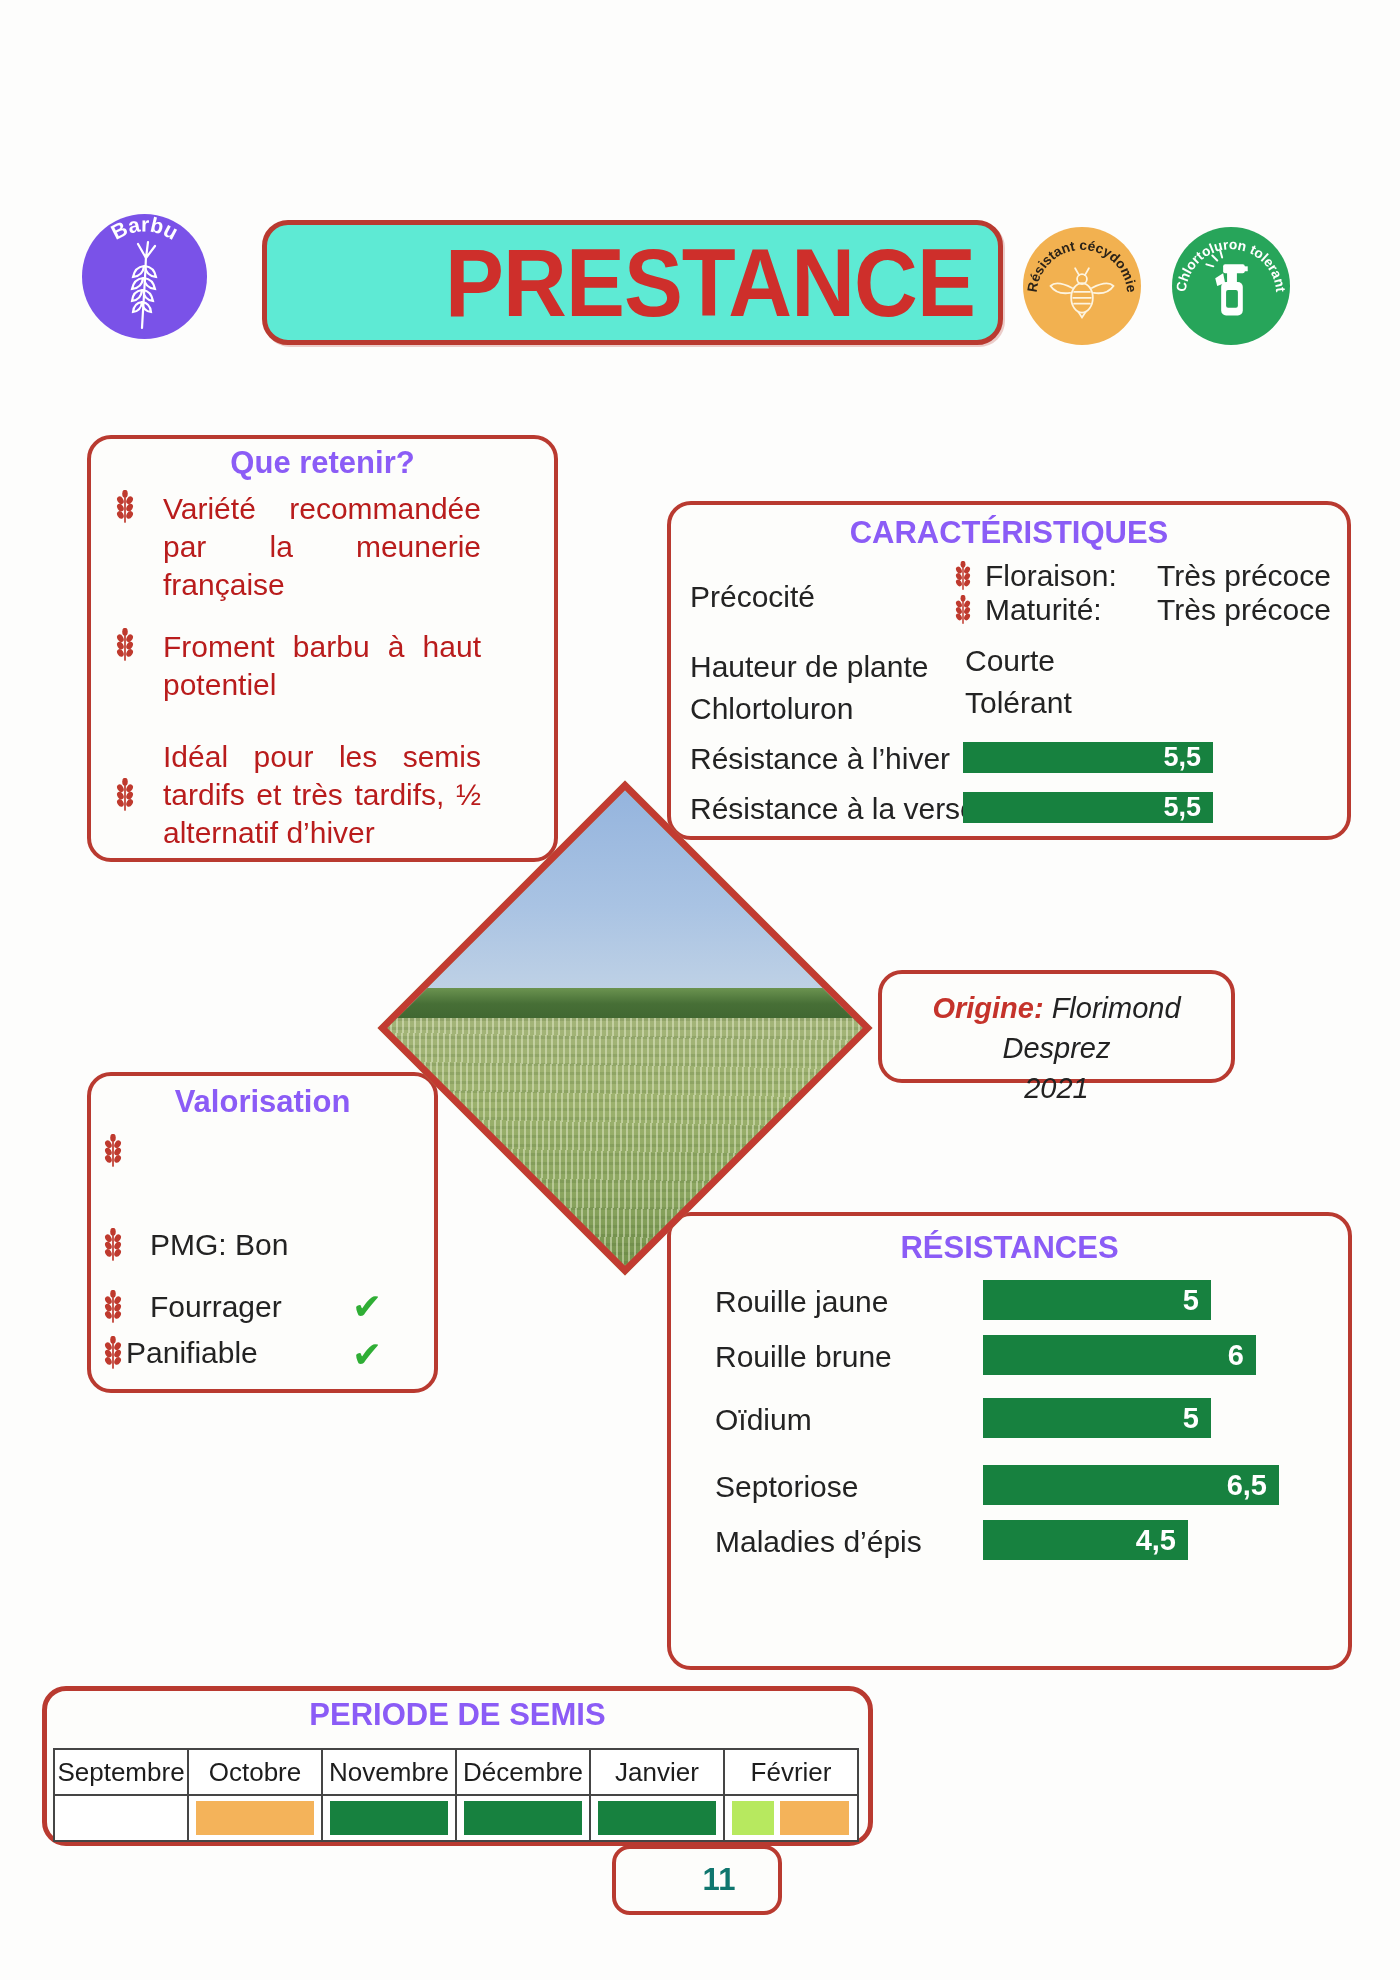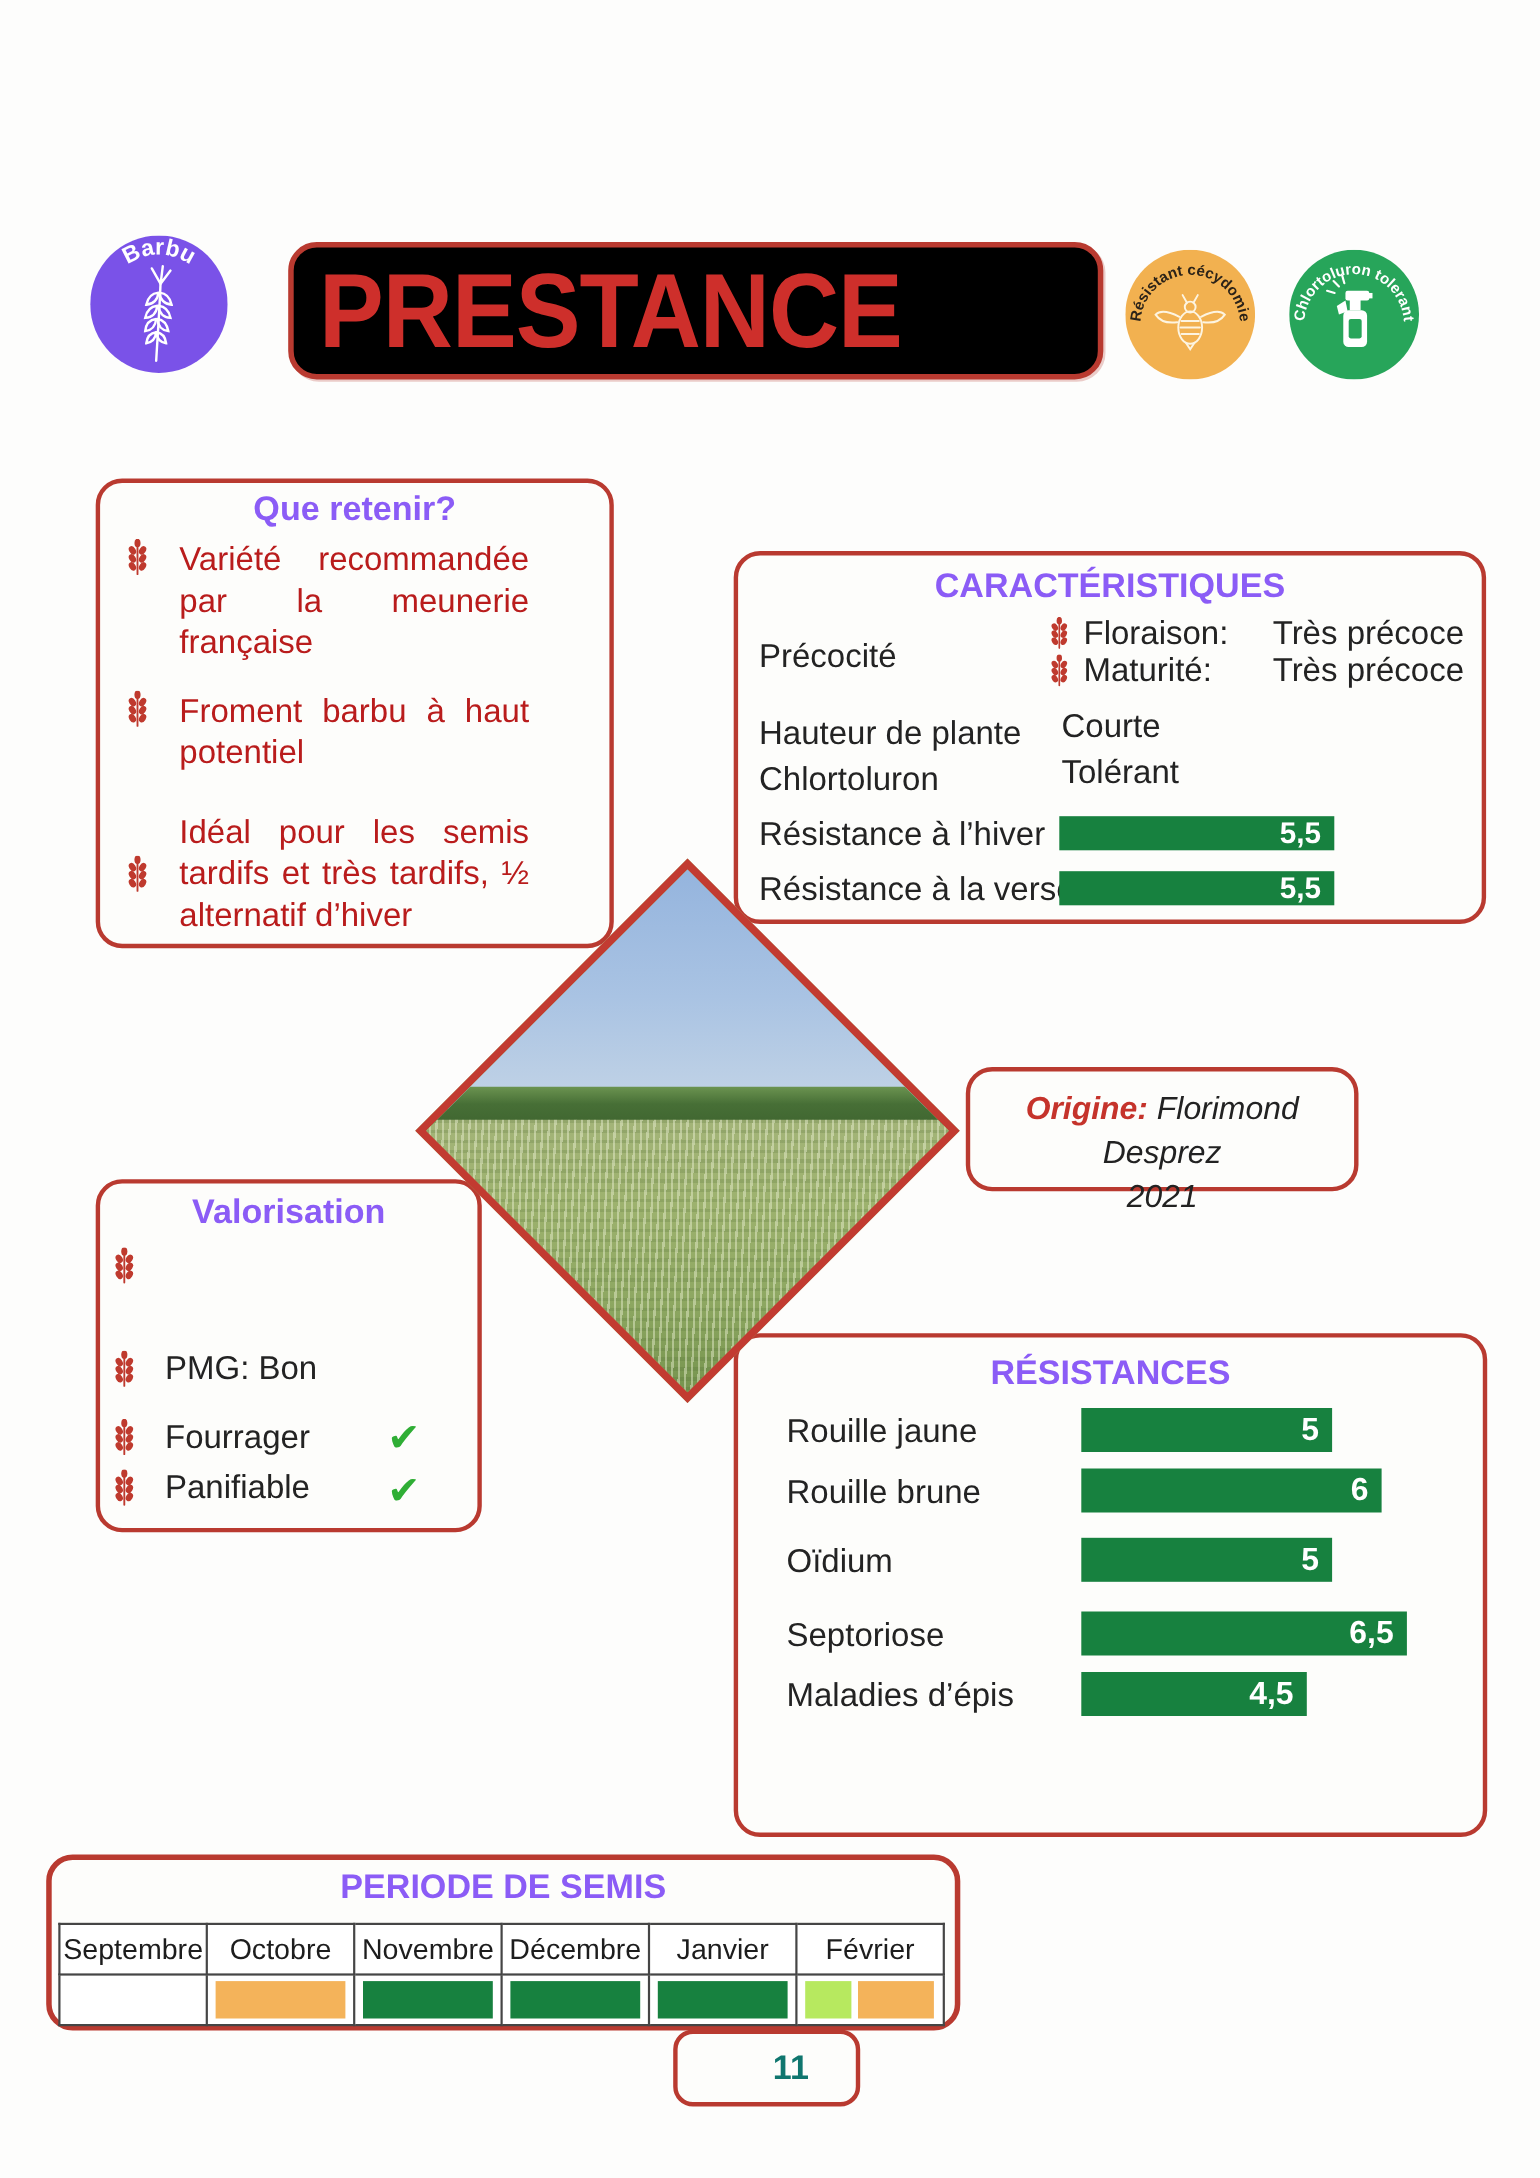--- a/index.html
+++ b/index.html
@@ -10,22 +10,22 @@
   .box{
     position:absolute; background:#fdfdfb; border:4px solid #b93a30; border-radius:24px;
     box-sizing:border-box;
   }
   .red-title{ color:#8b5cf6; font-weight:bold; font-size:31px; text-align:center; }
   .badge{
     position:absolute; background:#d23230; color:#fff; font-weight:bold; font-size:31px;
     display:flex; align-items:center; justify-content:center; border-radius:12px;
   }
   .main-title-box{
-    position:absolute; background:#000000; border:5px solid #b93a30; border-radius:26px;
-    display:flex; align-items:center; justify-content:flex-start; box-sizing:border-box;
+    position:absolute; background:#5eead4; border:5px solid #b93a30; border-radius:26px;
+    display:flex; align-items:center; justify-content:flex-end; box-sizing:border-box;
     box-shadow:2px 2px 0 rgba(185,58,48,.25);
   }
   .main-title{
     color:#ce2f2b; font-weight:bold; font-size:96px; letter-spacing:-1px;
     transform:scaleX(.92); white-space:nowrap;
   }
   .wheat-icon{ display:inline-block; width:26px; height:34px; color:#bf3a2e; flex:none; }
   .wheat-icon svg{ width:100%; height:100%; }
   .bullet{ position:absolute; display:flex; }
   .bullet-text{ font-size:30px; line-height:38px; text-align:justify; color:#b91c1c; }
@@ -299,21 +299,21 @@
             <ellipse cx="10" cy="3" rx="2.3" ry="3.2"></ellipse>
             <ellipse cx="6.2" cy="8.5" rx="2.4" ry="3.4" transform="rotate(-32 6.2 8.5)"></ellipse>
             <ellipse cx="13.8" cy="8.5" rx="2.4" ry="3.4" transform="rotate(32 13.8 8.5)"></ellipse>
             <ellipse cx="6.2" cy="14.5" rx="2.4" ry="3.4" transform="rotate(-32 6.2 14.5)"></ellipse>
             <ellipse cx="13.8" cy="14.5" rx="2.4" ry="3.4" transform="rotate(32 13.8 14.5)"></ellipse>
             <ellipse cx="6.2" cy="20.5" rx="2.4" ry="3.4" transform="rotate(-32 6.2 20.5)"></ellipse>
             <ellipse cx="13.8" cy="20.5" rx="2.4" ry="3.4" transform="rotate(32 13.8 20.5)"></ellipse>
             <rect x="9.3" y="4" width="1.4" height="23" rx="0.7"></rect>
           </g>
         </svg></span>
-    <span class="label-text" style="margin-left:24px;">Panifiable</span>
+    <span class="label-text" style="">Panifiable</span>
   </div>
   <span class="check" style="position:absolute;left:352px;top:1334px;">✔</span>
 
   <div class="box" style="left:667px;top:1212px;width:685px;height:458px;">
     <div class="red-title" style="margin-top:14px;">RÉSISTANCES</div>
   </div>
   <div class="label-text" style="position:absolute;left:715px;top:1285px;">Rouille jaune</div>
   <div class="gbar" style="left: 983px; top: 1280px; width: 228px;">
     <span>5</span>
   </div>

